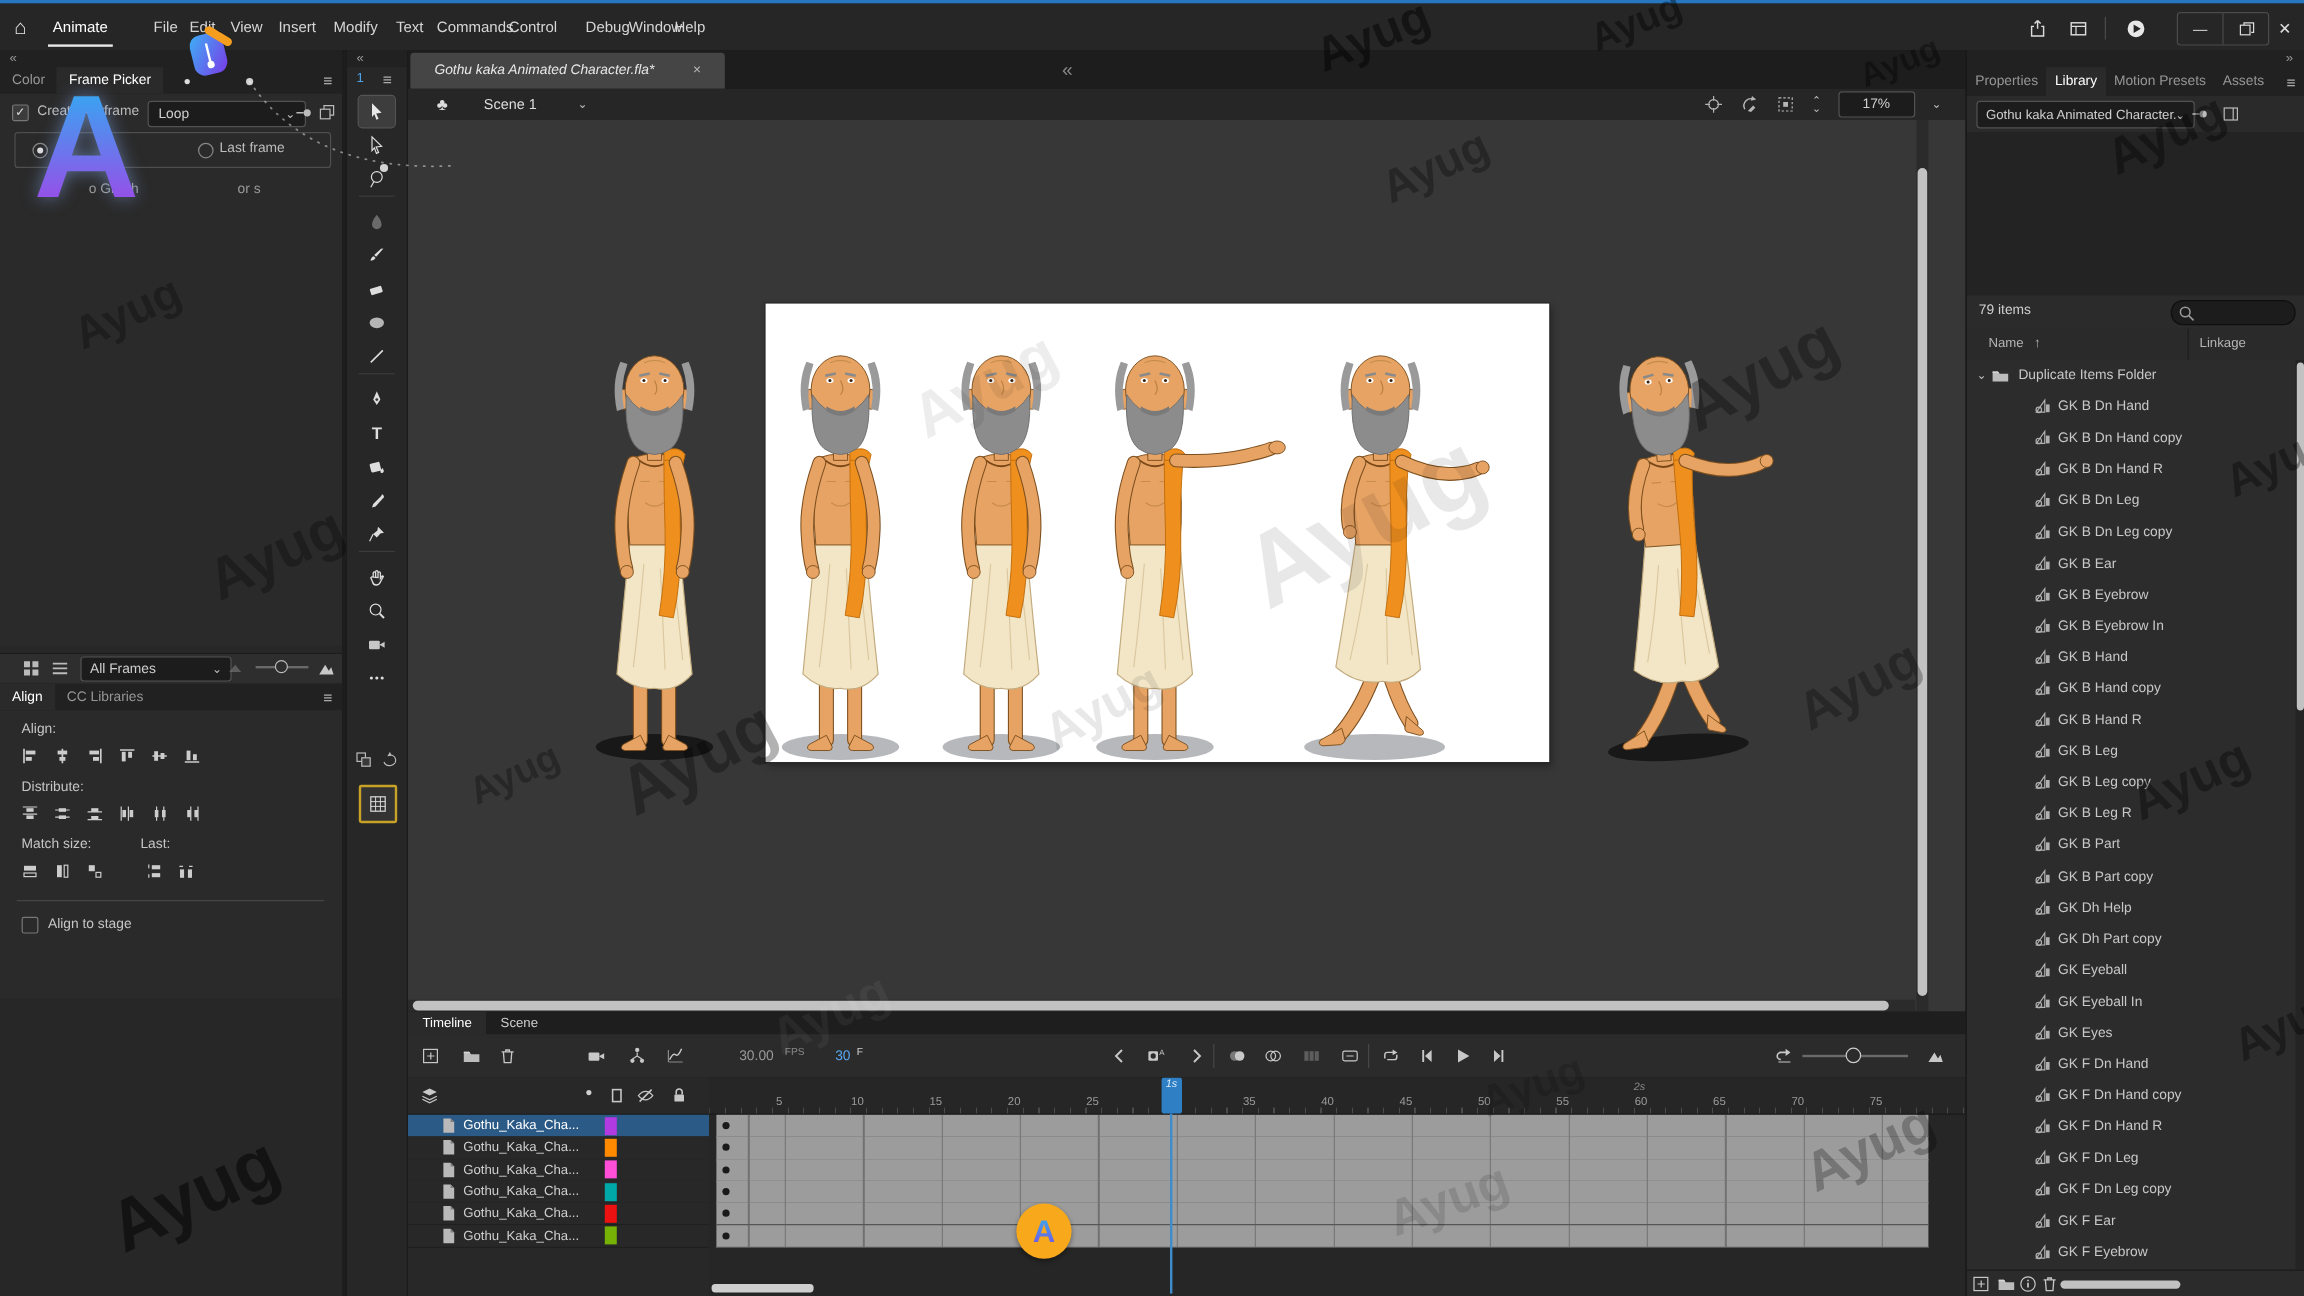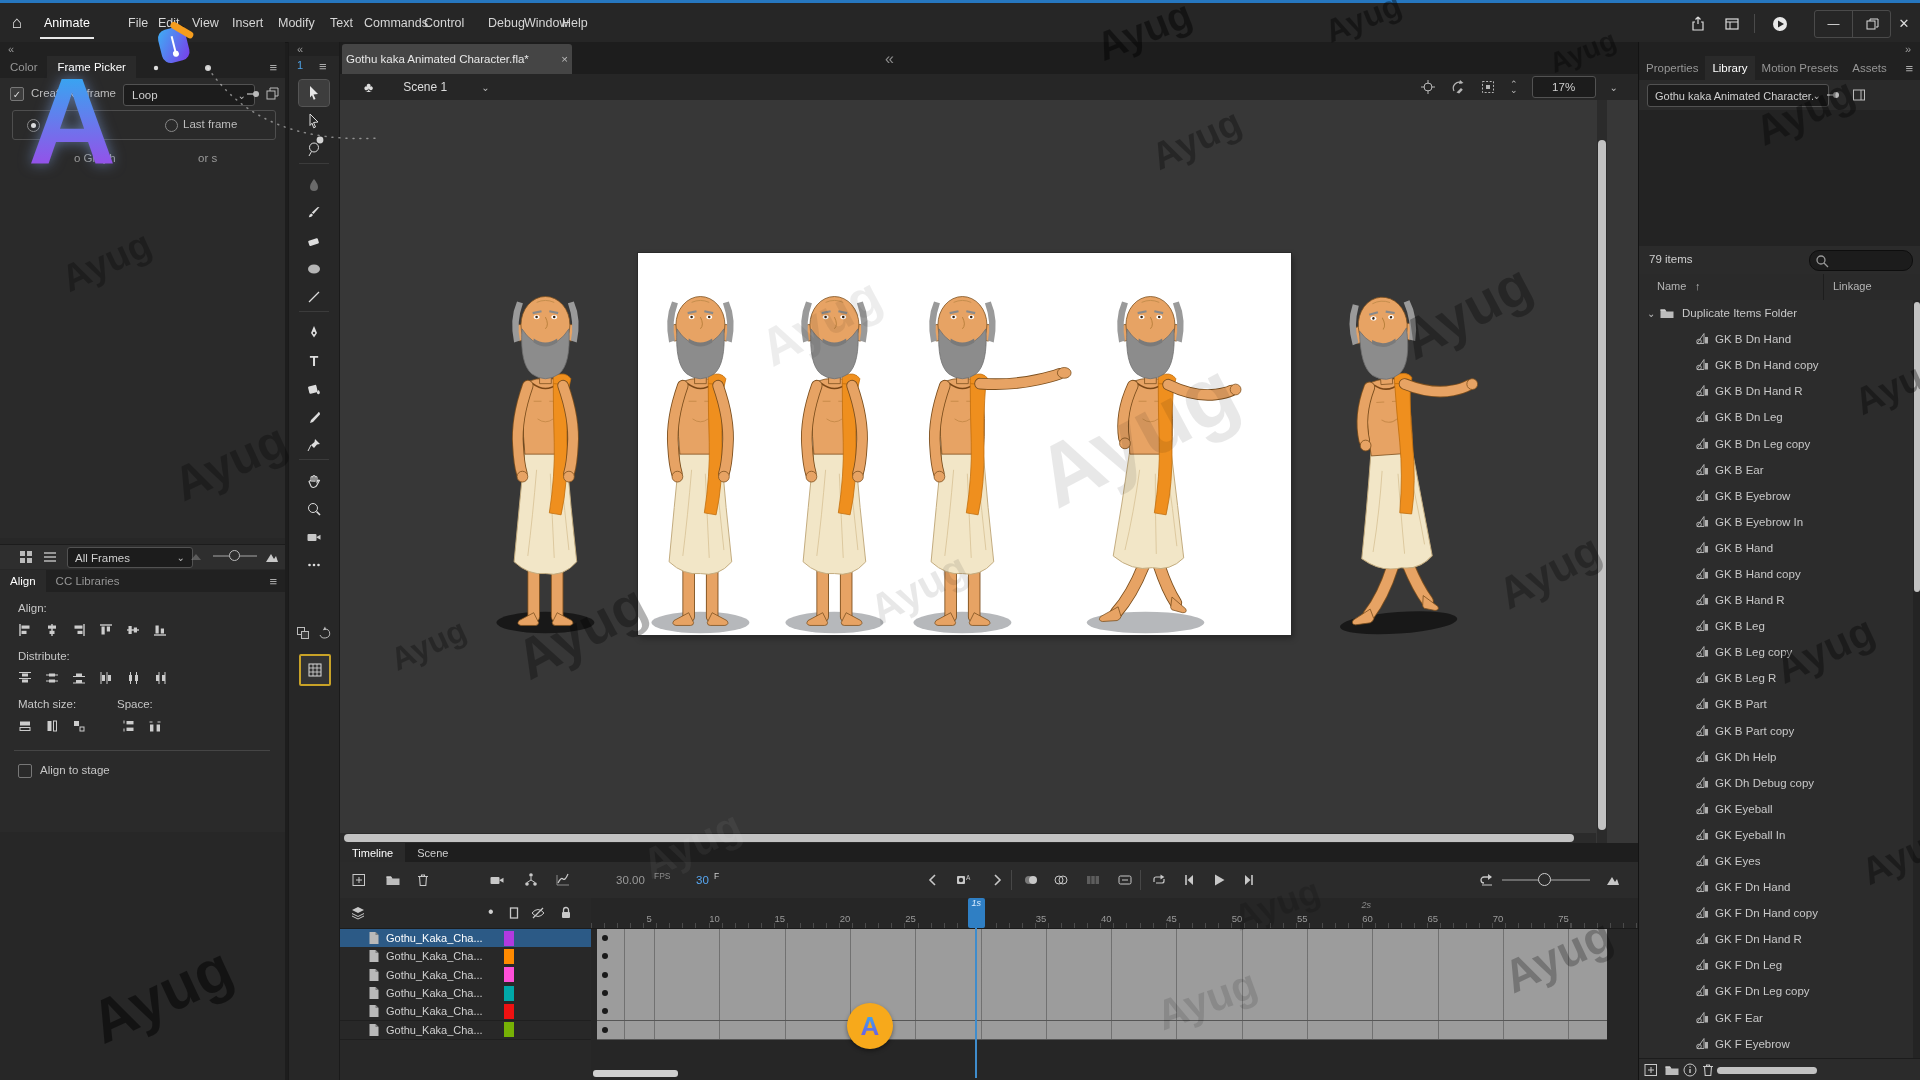--- a/index.html
+++ b/index.html
@@ -39,21 +39,21 @@
   .arow{position:absolute;display:flex;gap:9px;}
   .abtn{width:18px;height:16px;display:flex;align-items:center;justify-content:center;}
   
   #toolcol{left:288px;top:42px;width:50px;height:1038px;background:#272727;border-left:1px solid #1a1a1a;border-right:1px solid #1a1a1a;}
   .tool{position:absolute;left:10px;width:30px;height:26px;display:flex;align-items:center;justify-content:center;border-radius:3px;}
   .tool.sel{background:#3d3d3d;outline:1px solid #555;}
   .tool.dim{opacity:.45;}
   .tsep{position:absolute;left:10px;width:30px;height:1px;background:#3b3b3b;}
   
   #tabbar{left:340px;top:42px;width:1298px;height:32px;background:#1d1d1d;}
-  #doctab{position:absolute;left:2px;top:2px;width:222px;height:30px;background:#454545;border-radius:3px 3px 0 0;display:flex;align-items:center;font-size:11.5px;color:#e8e8e8;padding:0 4px;}
+  #doctab{position:absolute;left:2px;top:2px;width:222px;height:30px;background:#454545;border-radius:3px 3px 0 0;display:flex;align-items:center;font-size:11.5px;color:#e8e8e8;padding:0 20px;font-style:italic;}
   #editbar{left:340px;top:74px;width:1298px;height:26px;background:#262626;border-bottom:1px solid #1a1a1a;display:flex;align-items:center;}
   #stage{left:340px;top:100px;width:1298px;height:743px;background:#373737;overflow:hidden;}
   #canvas{left:298px;top:153px;width:653px;height:382px;background:#fff;box-shadow:0 0 0 1px #2a2a2a,2px 3px 6px rgba(0,0,0,.35);}
   .scrTrack{background:#2b2b2b;}
   .scrThumb{background:#c2c2c2;border-radius:4px;}
   
   #rightdock{left:1638px;top:42px;width:282px;height:1038px;background:#2a2a2a;border-left:1px solid #131313;}
   #lib-list .librow{position:relative;height:26.1px;display:flex;align-items:center;color:#c8c8c8;font-size:11.5px;}
   #lib-list .librow .ind{width:54px;flex:none;}
   #lib-list .librow .ic{width:17px;flex:none;margin-right:5px;}
@@ -300,21 +300,21 @@
           </span>
           <span class="abtn">
             <svg width="14" height="14" viewBox="0 0 14 14">
               <path d="M6 1v12M12 1v12" stroke="#ccc"></path>
               <rect x="3" y="4" width="3" height="6" fill="#ccc"></rect>
               <rect x="9" y="4" width="3" height="6" fill="#ccc"></rect>
             </svg>
           </span>
         </div>
       <span class="abs" style="left:18px;top:106px">Match size:</span>
-      <span class="abs" style="left:117px;top:106px">Space:</span>
+      <span class="abs" style="left:117px;top:106px">Last:</span>
       <div class="arow" style="left:16px;top:126px" id="row-match">
           <span class="abtn">
             <svg width="14" height="14" viewBox="0 0 14 14">
               <rect x="2" y="2.5" width="10" height="4" fill="#ccc"></rect>
               <rect x="2" y="8.5" width="10" height="3" fill="none" stroke="#ccc"></rect>
             </svg>
           </span>
           <span class="abtn">
             <svg width="14" height="14" viewBox="0 0 14 14">
               <rect x="2.5" y="2" width="4" height="10" fill="#ccc"></rect>
@@ -1278,21 +1278,21 @@
         </div>
         <div class="librow">
           <span class="ind"></span>
           <span class="ic">
             <svg width="16" height="16" viewBox="0 0 16 16">
               <path d="M3 12.5L10 2.5V12.5Z" fill="none" stroke="#b0b0b0"></path>
               <circle cx="5" cy="10.5" r="2.3" fill="none" stroke="#b0b0b0"></circle>
               <rect x="11" y="6" width="3" height="6.5" fill="#b0b0b0"></rect>
             </svg>
           </span>
-          <span>GK Dh Debug copy</span>
+          <span>GK Dh Part copy</span>
         </div>
         <div class="librow">
           <span class="ind"></span>
           <span class="ic">
             <svg width="16" height="16" viewBox="0 0 16 16">
               <path d="M3 12.5L10 2.5V12.5Z" fill="none" stroke="#b0b0b0"></path>
               <circle cx="5" cy="10.5" r="2.3" fill="none" stroke="#b0b0b0"></circle>
               <rect x="11" y="6" width="3" height="6.5" fill="#b0b0b0"></rect>
             </svg>
           </span>

